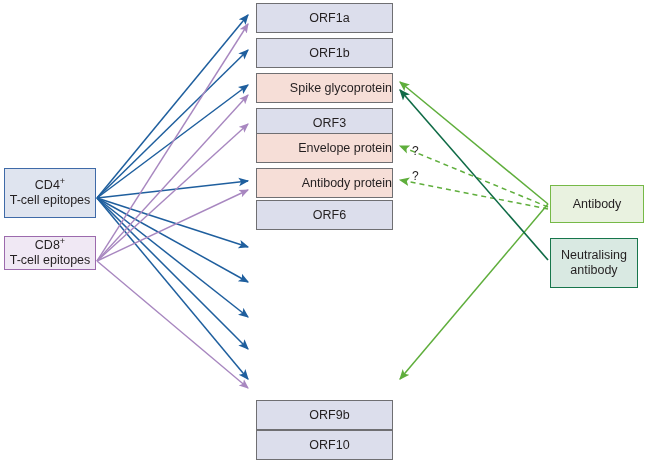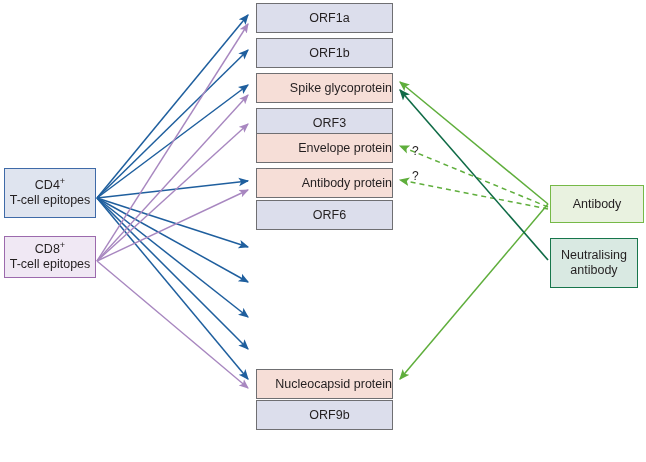--- a/index.html
+++ b/index.html
@@ -48,21 +48,21 @@
     font-size: 12.5px;
     border-width: 1.8px;
     border-style: solid;
   }
   .cd4-node {
     left: 4px; top: 168px; width: 92px; height: 50px;
     background: #dfe4ef;
     border-color: #3f6aa8;
   }
   .cd8-node {
-    left: 4px; top: 236px; width: 92px; height: 42px;
+    left: 4px; top: 236px; width: 92px; height: 34px;
     background: #f0e8f4;
     border-color: #9c6aad;
   }
   .ab-node {
     left: 550px; top: 185px; width: 94px; height: 38px;
     background: #e9f2e0;
     border-color: #76b947;
   }
   .nab-node {
     left: 550px; top: 238px; width: 88px; height: 50px;
@@ -162,25 +162,25 @@
   </div>
   <div class="node gene-node gene-pink" style="top:133px">
     <span>Envelope protein</span>
   </div>
   <div class="node gene-node gene-pink" style="top:168px">
     <span>Antibody protein</span>
   </div>
   <div class="node gene-node gene-blue" style="top:200px">
     <span>ORF6</span>
   </div>
-  <div class="node gene-node gene-pink" style="top:369px">
-    <span>Nucleocapsid protein</span>
-  </div>
   <div class="node gene-node gene-blue" style="top:400px">
     <span>ORF9b</span>
+  </div>
+  <div class="node gene-node gene-blue" style="top:430px">
+    <span>ORF10</span>
   </div>
 
   <div class="node side-node ab-node">
     <span>Antibody</span>
   </div>
   <div class="node side-node nab-node">
     <div>
       <span>Neutralising</span><br>
       <span>antibody</span>
     </div>

